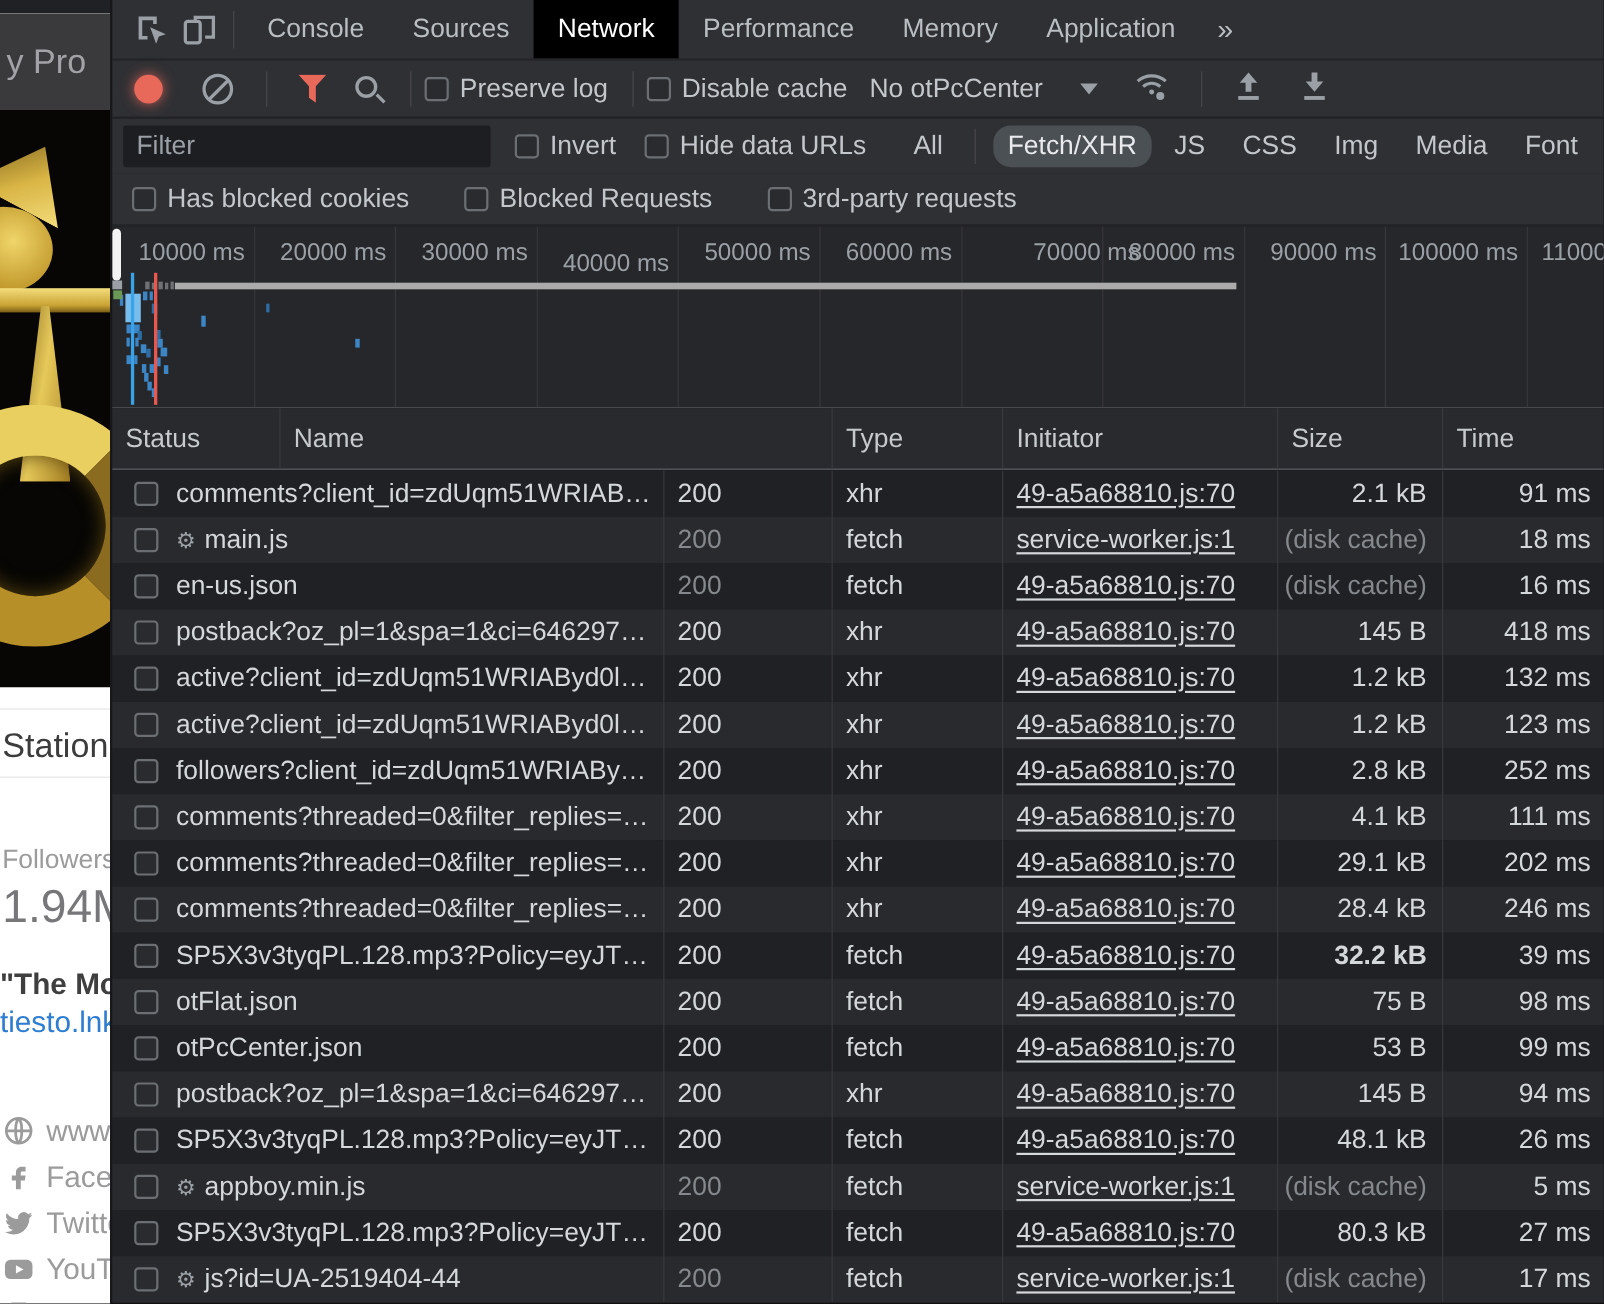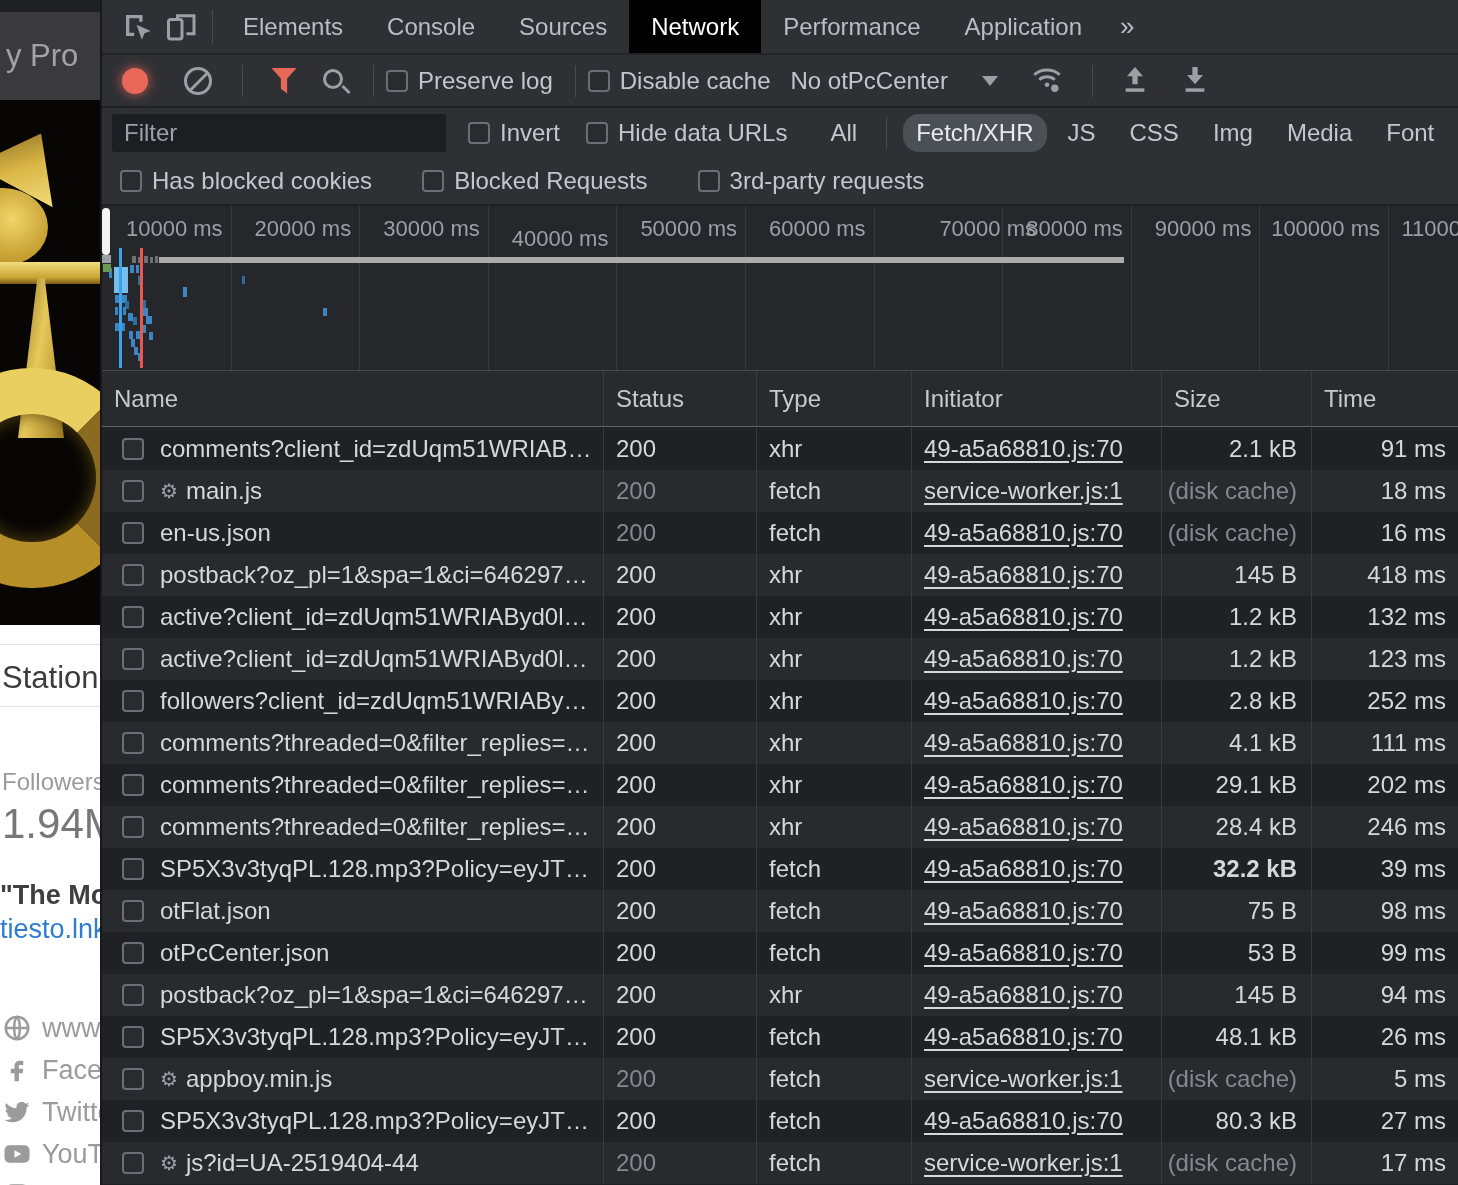--- a/index.html
+++ b/index.html
@@ -166,25 +166,25 @@
         </div>
         <div class="icon-btn">
           <svg width="36" height="36" viewBox="0 0 24 24" fill="none" stroke="#9aa0a6" stroke-width="2">
               <rect x="3" y="7" width="9" height="13" rx="1.5"></rect>
               <path d="M9 7V4.5h11v12h-5"></path>
             </svg>
         </div>
       </div>
       <div class="tb-sep"></div>
       <div id="tabs-container" style="display:flex">
-          <div class="tab">Elements</div>
           <div class="tab">Console</div>
           <div class="tab">Sources</div>
           <div class="tab active">Network</div>
           <div class="tab">Performance</div>
+          <div class="tab">Memory</div>
           <div class="tab">Application</div>
         </div>
       <div class="tab-more">»</div>
     </div>
 
     <div id="toolbar">
       <div class="rec-dot"></div>
       <div class="blk"></div>
       <div class="vsep"></div>
       <div class="funnel"></div>
@@ -305,22 +305,22 @@
         <div class="wbar" style="left: 221px; top: 102px; width: 4px; height: 8px; background: rgb(61, 134, 198);"></div>
         <div id="dcl-line" style="left: 17px;"></div>
         <div id="load-line" style="left: 38px;"></div>
       </div>
 
     <div class="scroll-thumb"></div>
     <div class="mini-sq" style="left:0;top:255px;width:9px;height:8px;background:#9aa0a6"></div>
     <div class="mini-sq" style="left:1px;top:264px;width:8px;height:8px;background:#6a9955"></div>
 
     <div id="grid-header">
+        <div class="hcell" style="width: 153px;">Status</div>
         <div class="hcell" style="width: 502px;">Name</div>
-        <div class="hcell" style="width: 153px;">Status</div>
         <div class="hcell" style="width: 155px;">Type</div>
         <div class="hcell" style="width: 250px;">Initiator</div>
         <div class="hcell" style="width: 150px;">Size</div>
         <div class="hcell" style="width: 148px;">Time</div>
       </div>
     <div id="rows">
         <div class="row odd">
           <div class="cell name-cell" style="width: 502px;">
             <span class="cb"></span>
             <span>comments?client_id=zdUqm51WRIAB…</span>

